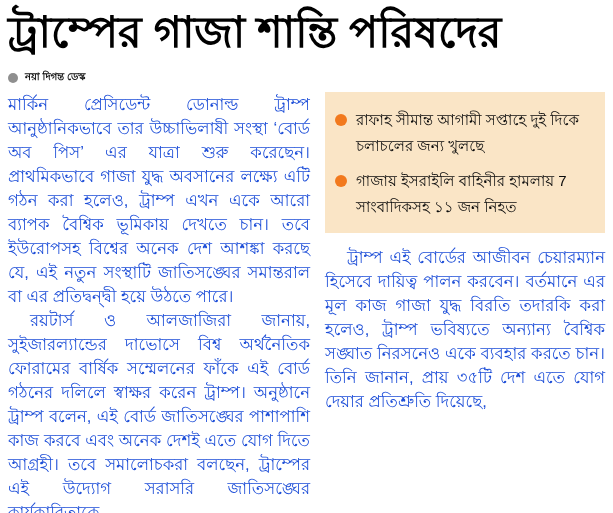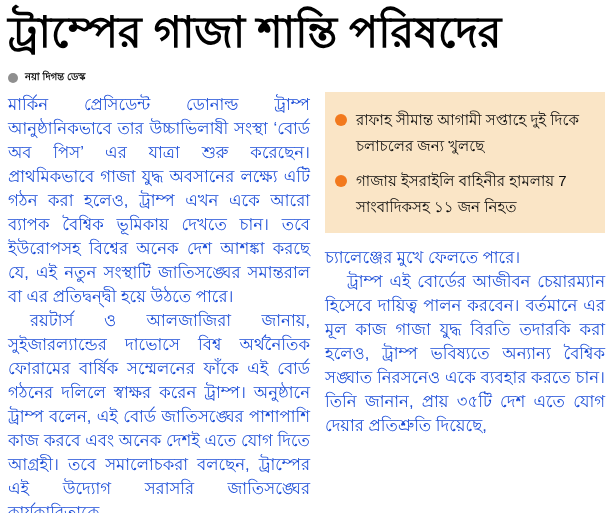--- a/index.html
+++ b/index.html
@@ -113,21 +113,20 @@
         <div class="hb-item">
           <span class="hb-bullet"></span>
           <span class="hb-text">রাফাহ সীমান্ত আগামী সপ্তাহে দুই দিকে চলাচলের জন্য খুলছে</span>
         </div>
         <div class="hb-item">
           <span class="hb-bullet"></span>
           <span class="hb-text">গাজায় ইসরাইলি বাহিনীর হামলায় 7 সাংবাদিকসহ ১১ জন নিহত</span>
         </div>
       </div>
 
-      <p class="body-p">চ্যালেঞ্জের মুখে ফেলতে পারে।</p>
       <p class="body-p indent">
         <span>ট্রাম্প এই বোর্ডের আজীবন চেয়ারম্যান হিসেবে দায়িত্ব পালন করবেন। বর্তমানে এর মূল কাজ গাজা যুদ্ধ বিরতি তদারকি করা হলেও, ট্রাম্প ভবিষ্যতে অন্যান্য বৈশ্বিক সঙ্ঘাত নিরসনেও একে ব্যবহার করতে চান। তিনি জানান, প্রায় ৩৫টি দেশ এতে যোগ দেয়ার প্রতিশ্রুতি দিয়েছে,</span>
         
         
       </p>
 
     </div>
 
   </div>
 

